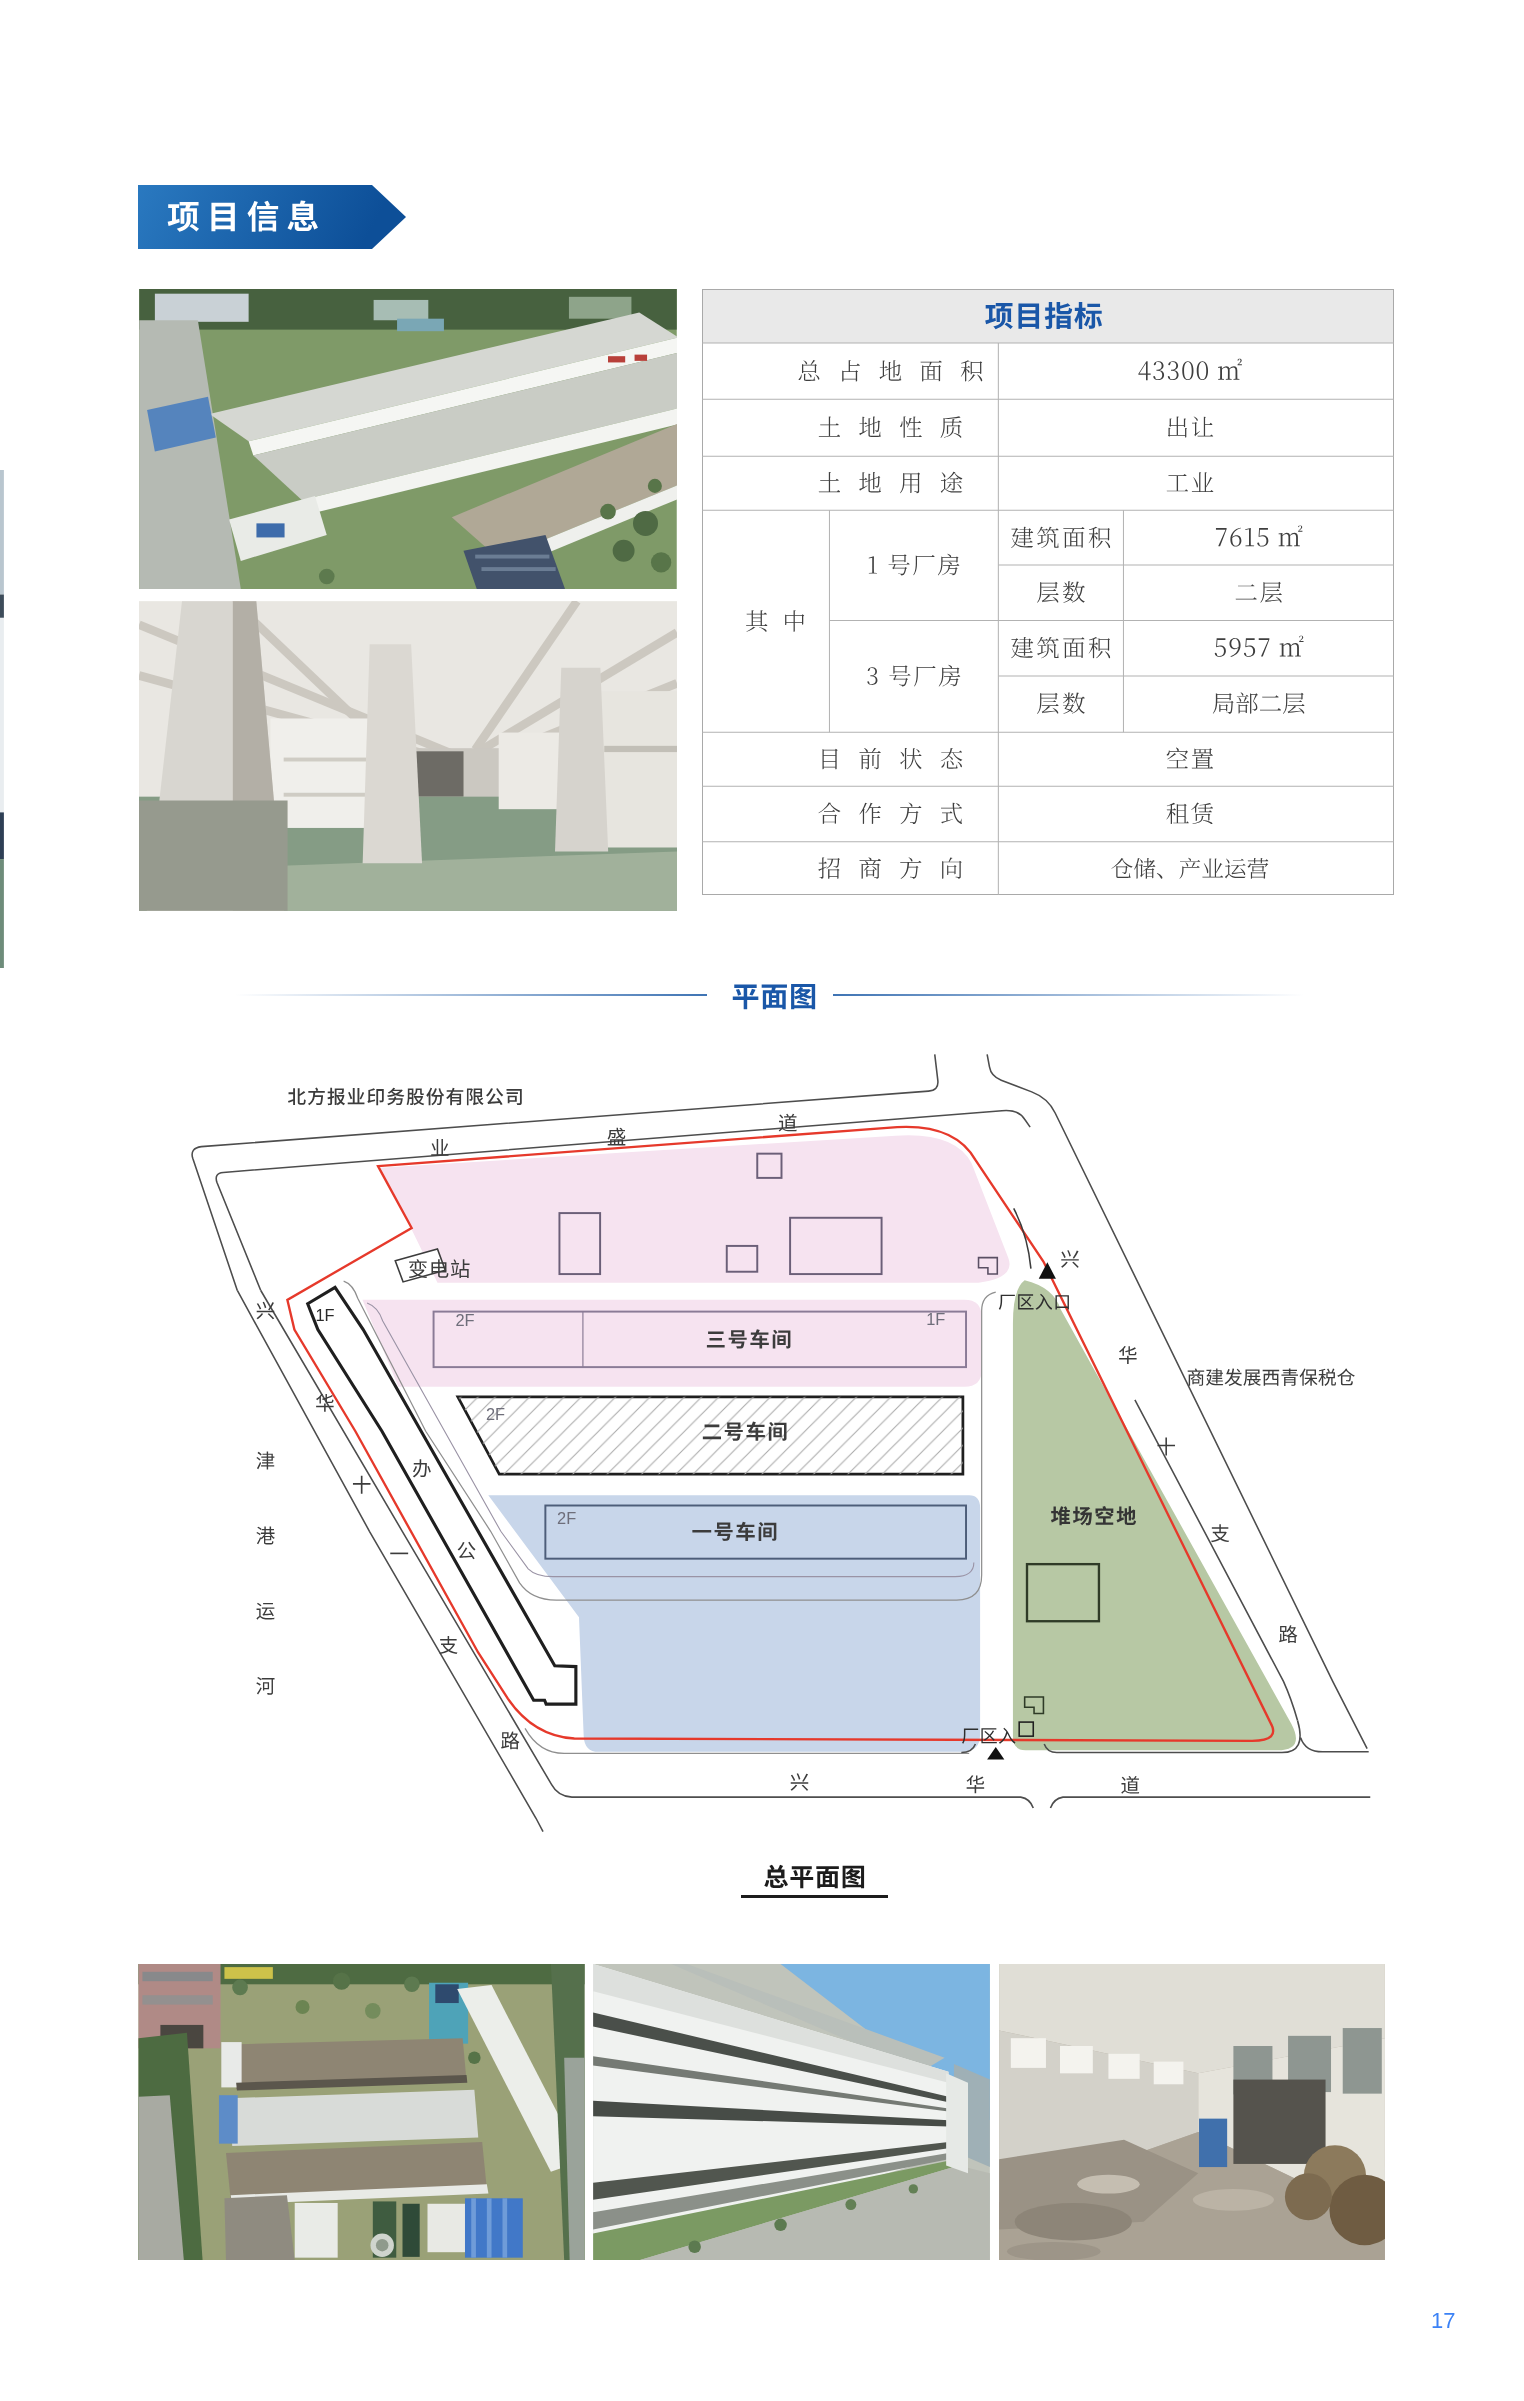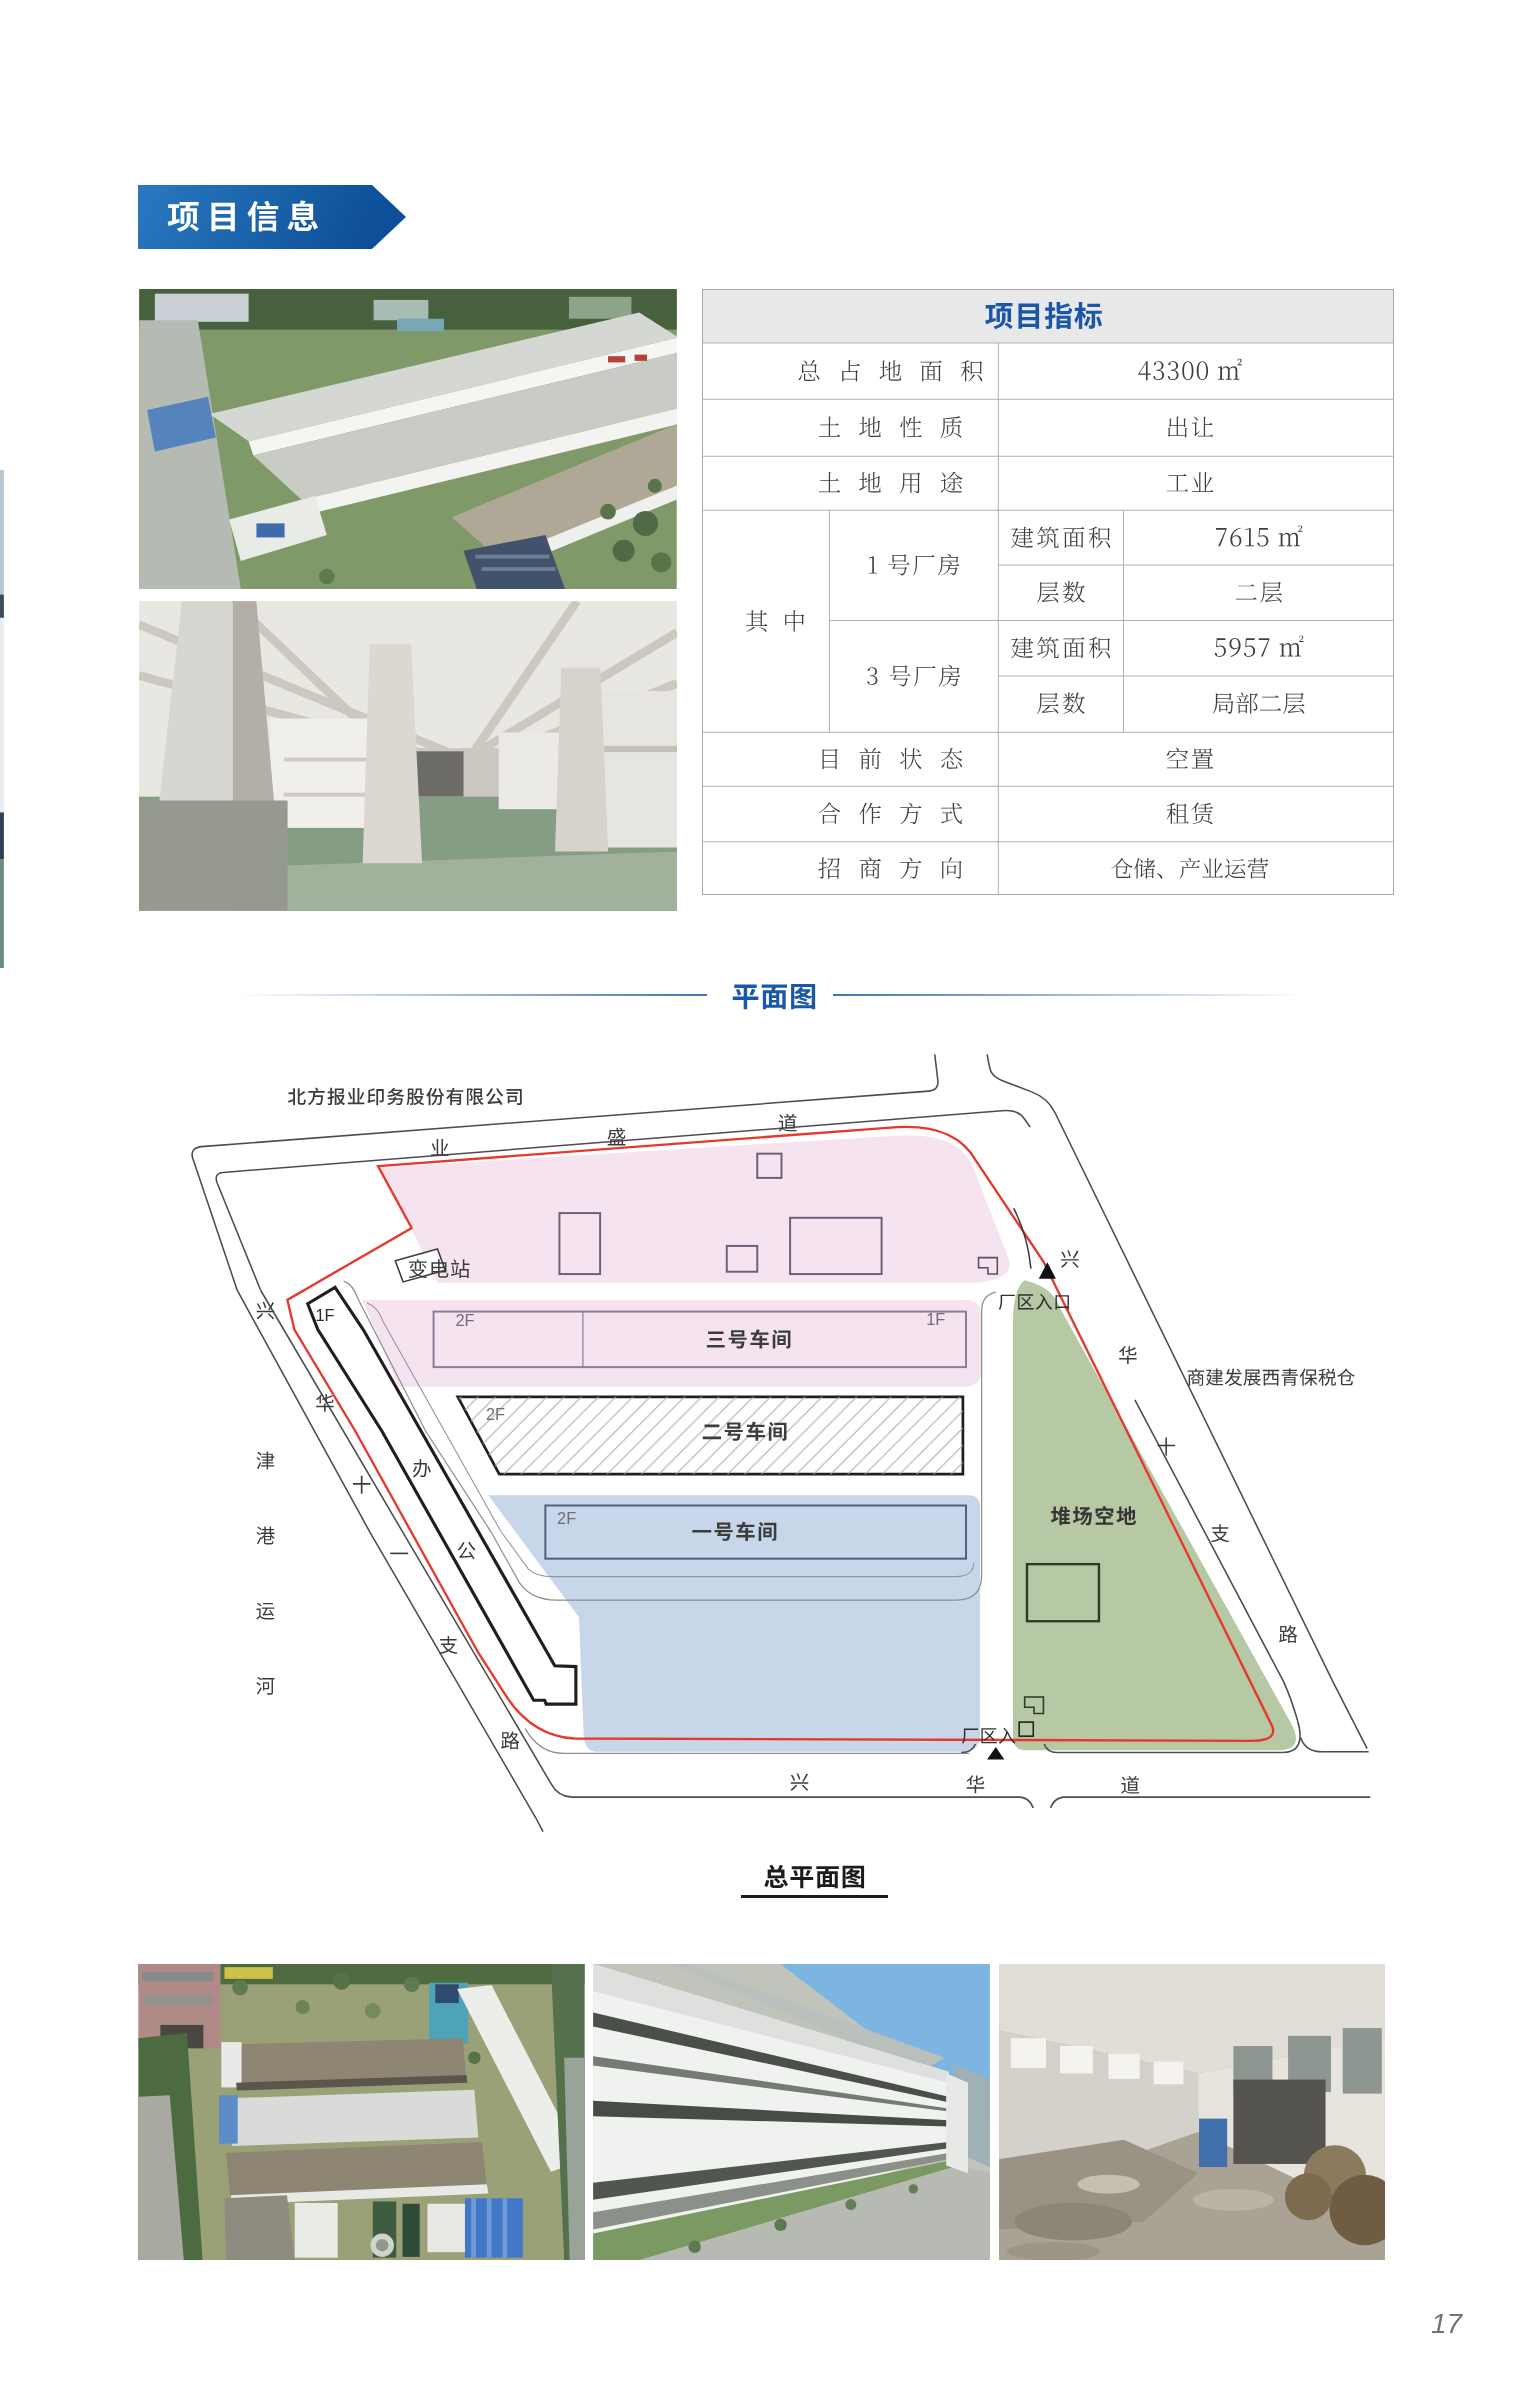--- a/index.html
+++ b/index.html
@@ -344,13 +344,13 @@
 <ellipse cx="300" cy="302" rx="52" ry="14" fill="#bbb3a5"></ellipse>
 <ellipse cx="140" cy="282" rx="40" ry="12" fill="#c5beb1"></ellipse>
 <rect x="300" y="148" width="118" height="108" fill="#55534d"></rect>
 <rect x="256" y="198" width="36" height="62" fill="#4070ac"></rect>
 <circle cx="430" cy="272" r="40" fill="#8c7a5c"></circle>
 <circle cx="468" cy="315" r="45" fill="#6f5c42"></circle>
 <circle cx="396" cy="298" r="30" fill="#7d6b50"></circle>
 <ellipse cx="70" cy="368" rx="60" ry="12" fill="#9d9588"></ellipse>
 </svg>
 
-<div class="abs" style="left:1431px;top:2308px;width:39px;height:31px;font-size:28px;color:#737373;font-family:'Liberation Sans',sans-serif;font-style:italic;">17</div>
+<div class="abs" style="left:1431px;top:2308px;width:39px;height:31px;font-size:22px;color:#3b82f6;font-family:'Liberation Sans',sans-serif;">17</div>
 
 </body></html>

